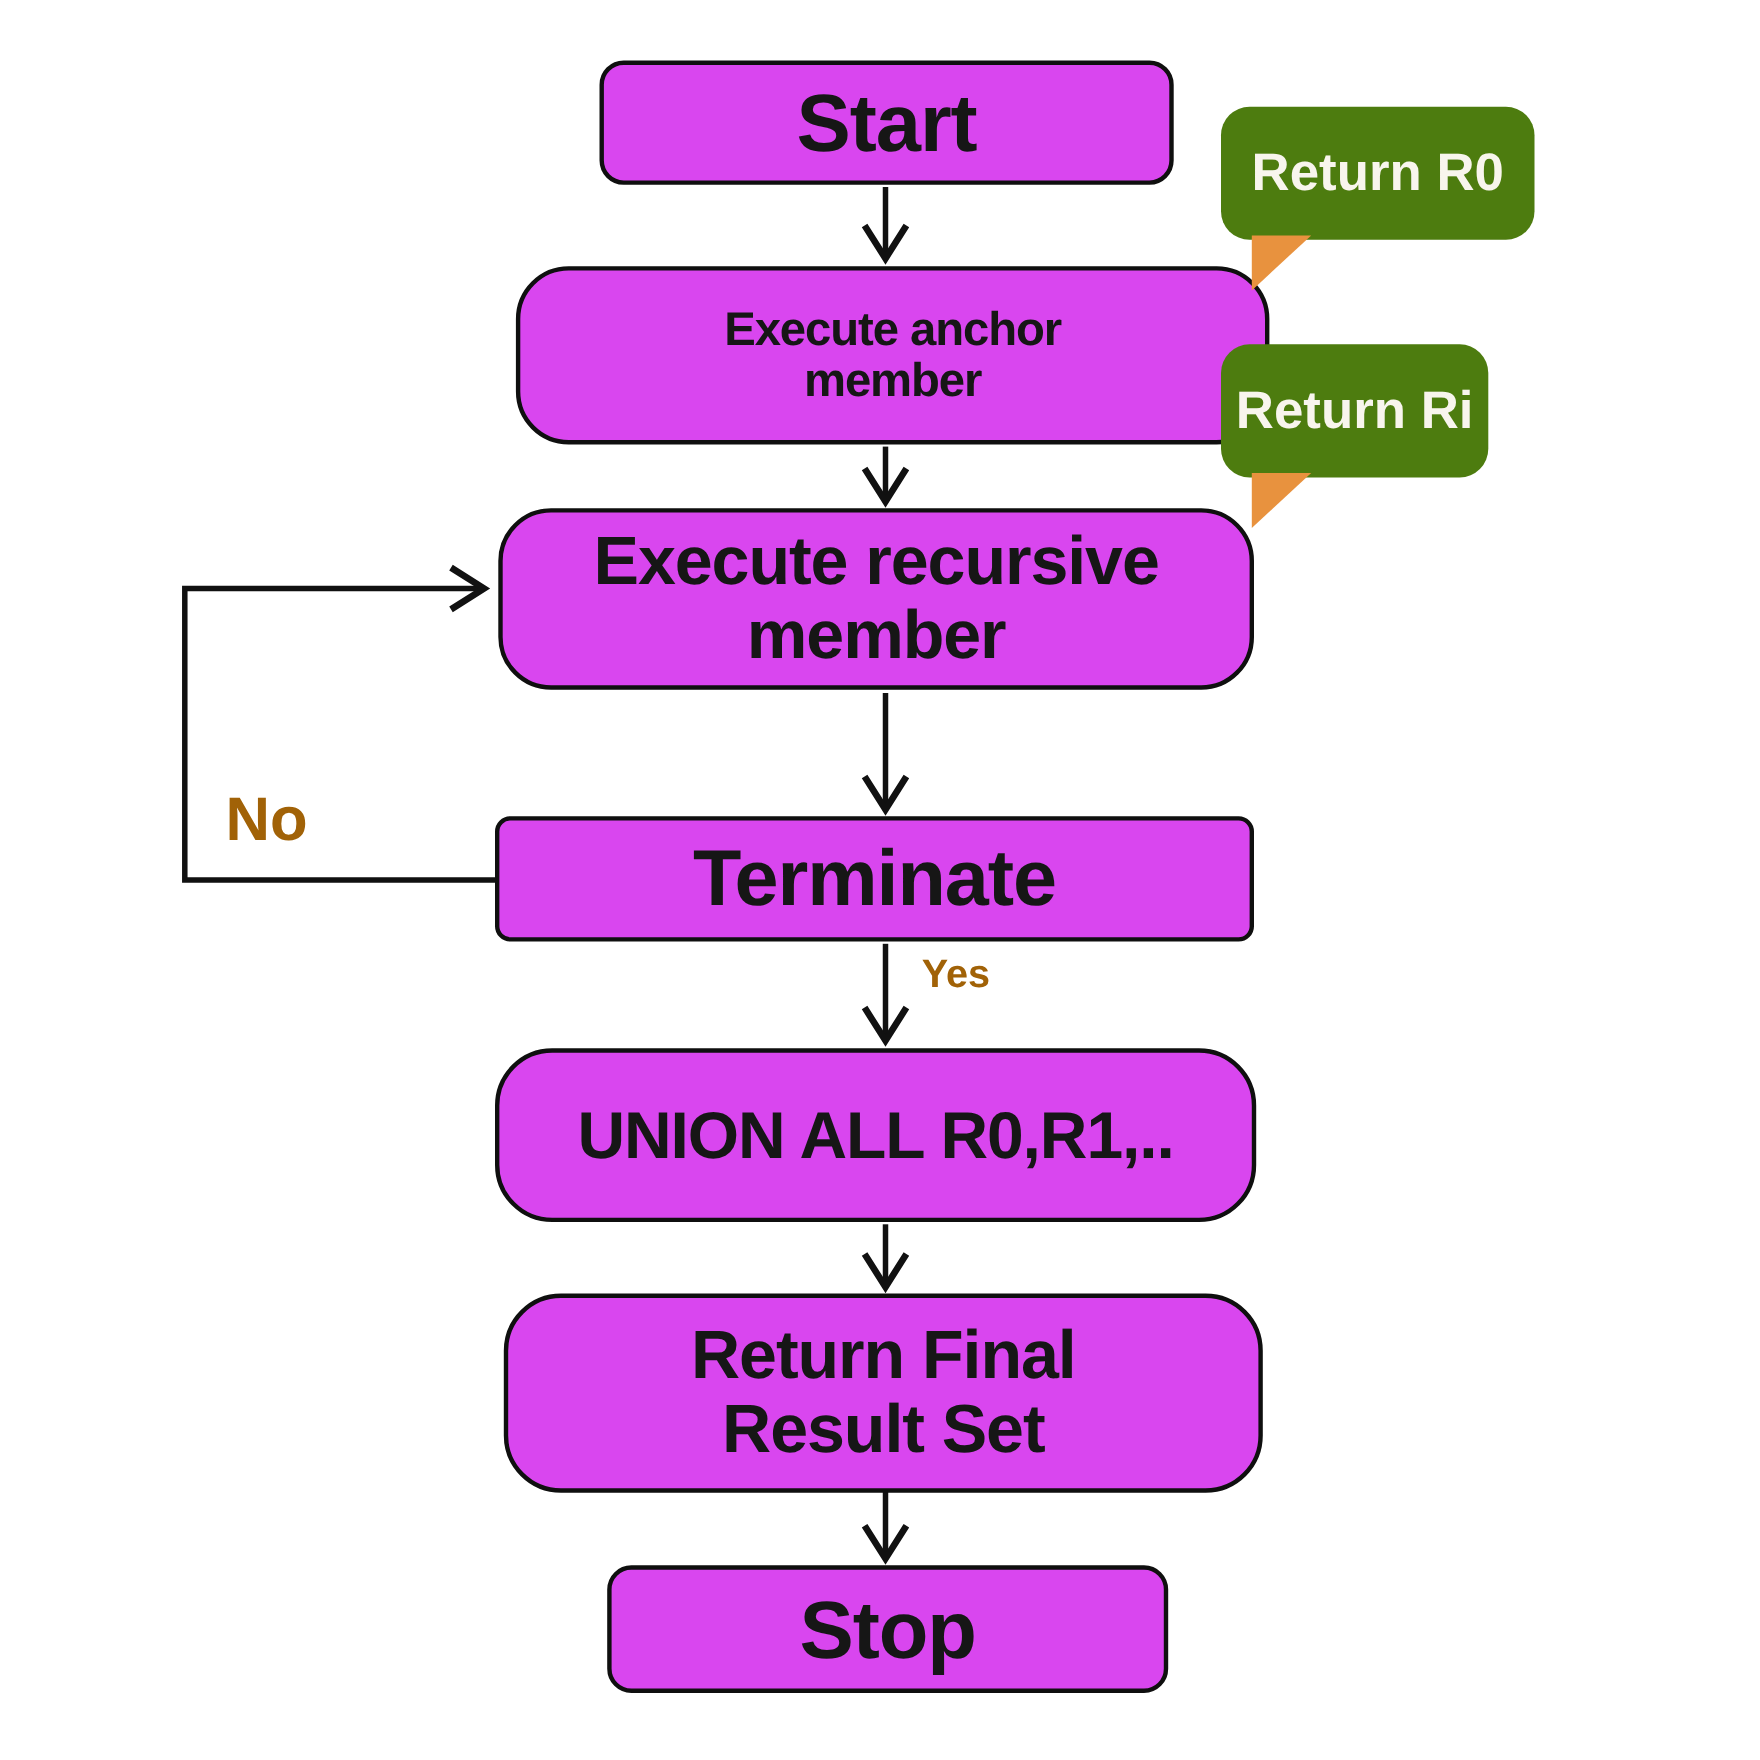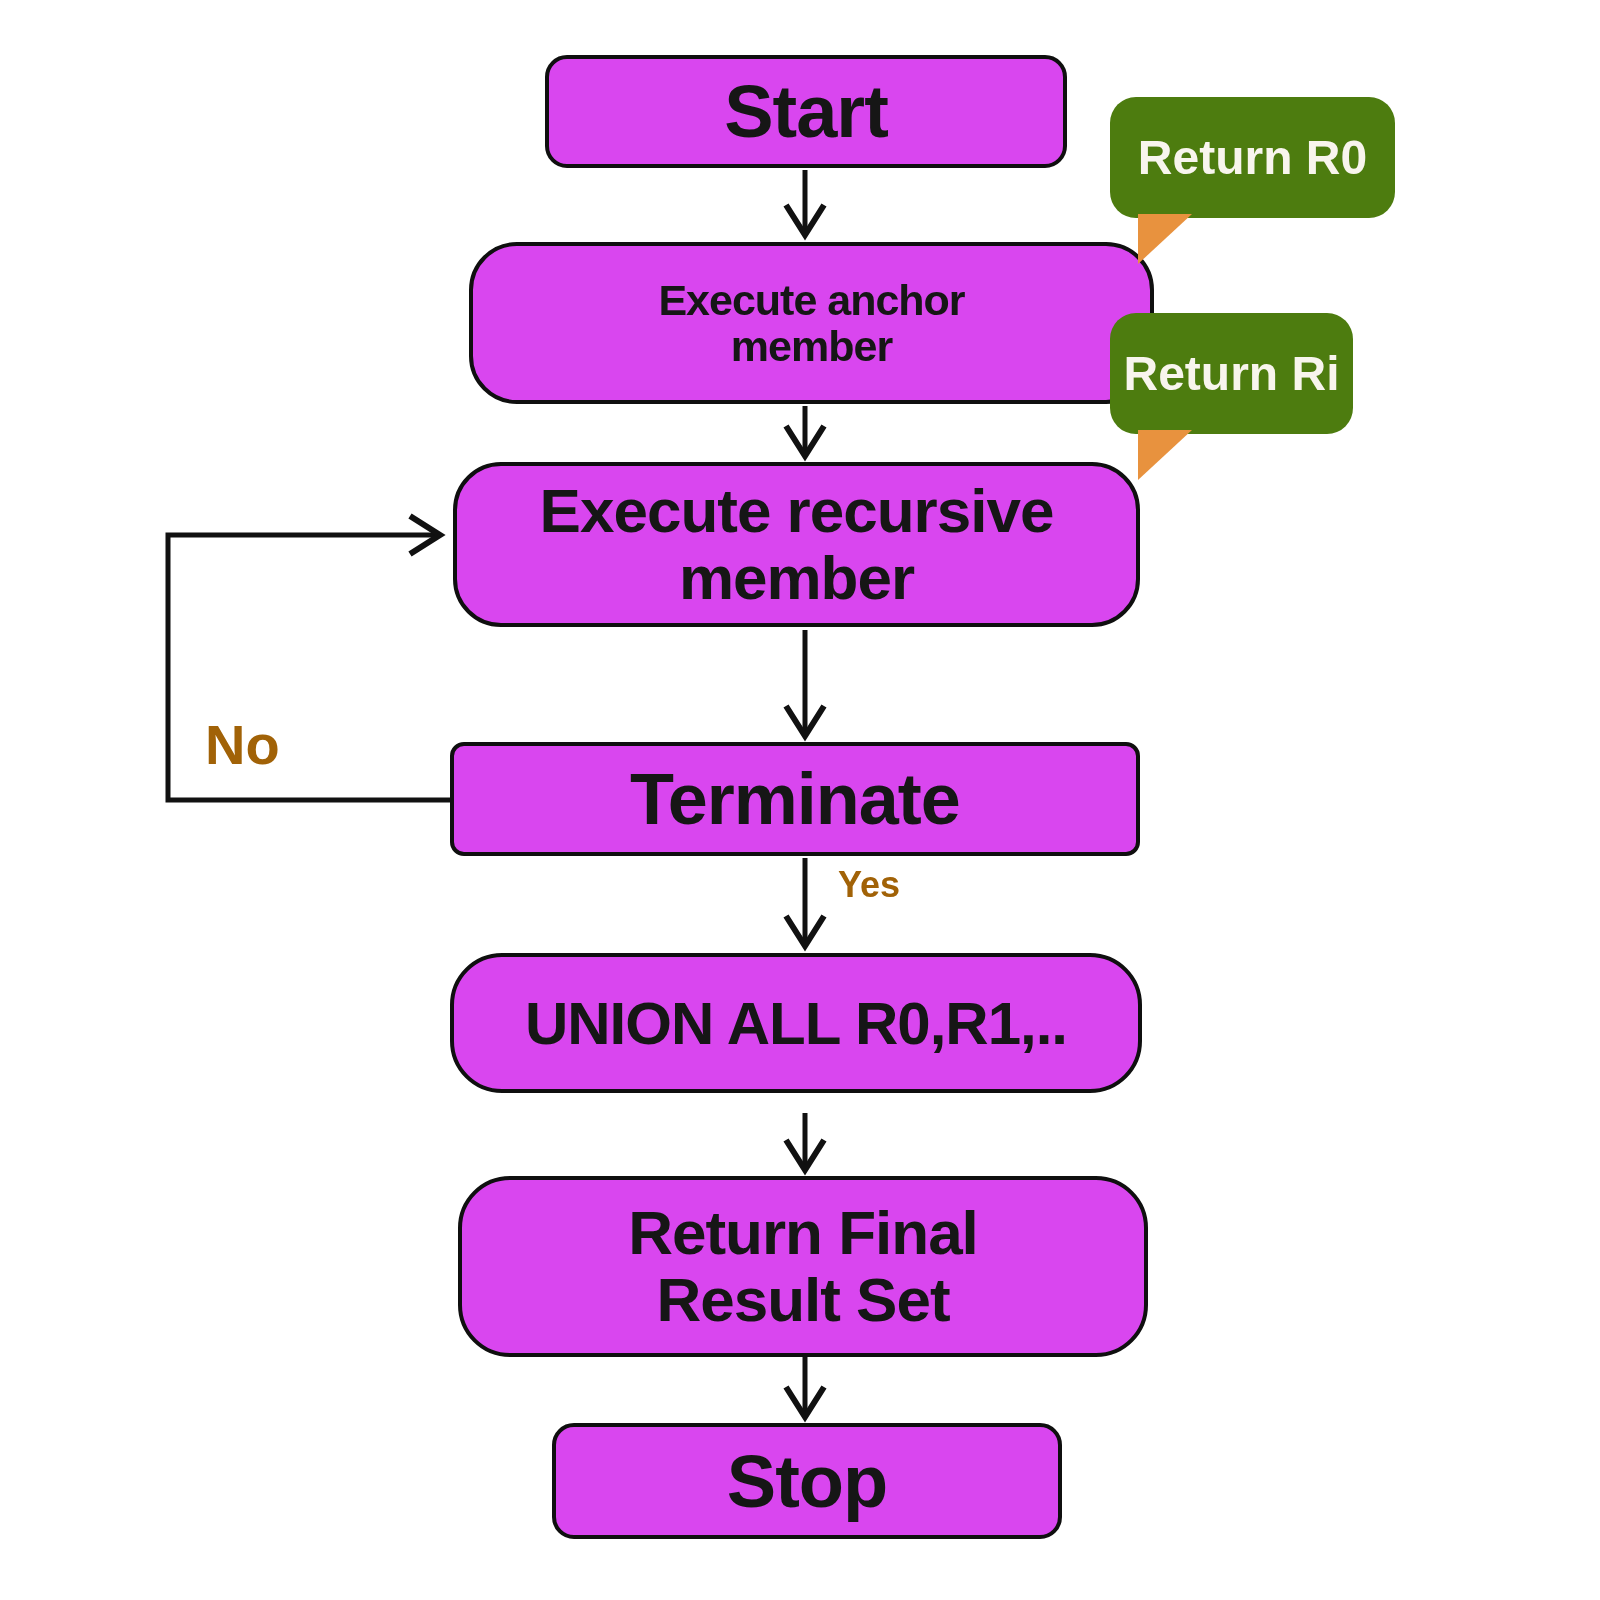--- a/index.html
+++ b/index.html
@@ -33,21 +33,21 @@
     text-align: center;
     font-weight: bold;
     white-space: pre-line;
     z-index: 2;
     letter-spacing: -1px;
   }
   #n-start     { left: 545px; top: 55px;   width: 522px; height: 113px; border-radius: 22px; font-size: 74px; }
   #n-anchor    { left: 457px; top: 242px;  width: 685px; height: 162px; border-radius: 48px; font-size: 43px; line-height: 1.08; margin-left: 12px; }
   #n-recursive { left: 453px; top: 462px;  width: 687px; height: 165px; border-radius: 48px; font-size: 62px; line-height: 1.08; }
   #n-terminate { left: 450px; top: 742px;  width: 690px; height: 114px; border-radius: 14px; font-size: 72px; }
-  #n-union     { left: 450px; top: 953px;  width: 692px; height: 140px; border-radius: 52px; font-size: 60px; }
+  #n-union     { left: 450px; top: 953px;  width: 692px; height: 158px; border-radius: 52px; font-size: 60px; }
   #n-return    { left: 458px; top: 1176px; width: 690px; height: 181px; border-radius: 52px; font-size: 62px; line-height: 1.08; }
   #n-stop      { left: 552px; top: 1423px; width: 510px; height: 116px; border-radius: 22px; font-size: 74px; }
 
   .callout {
     position: absolute;
     box-sizing: border-box;
     background: #4d7c0f;
     color: #F8F5ED;
     border-radius: 26px;
     display: flex;

